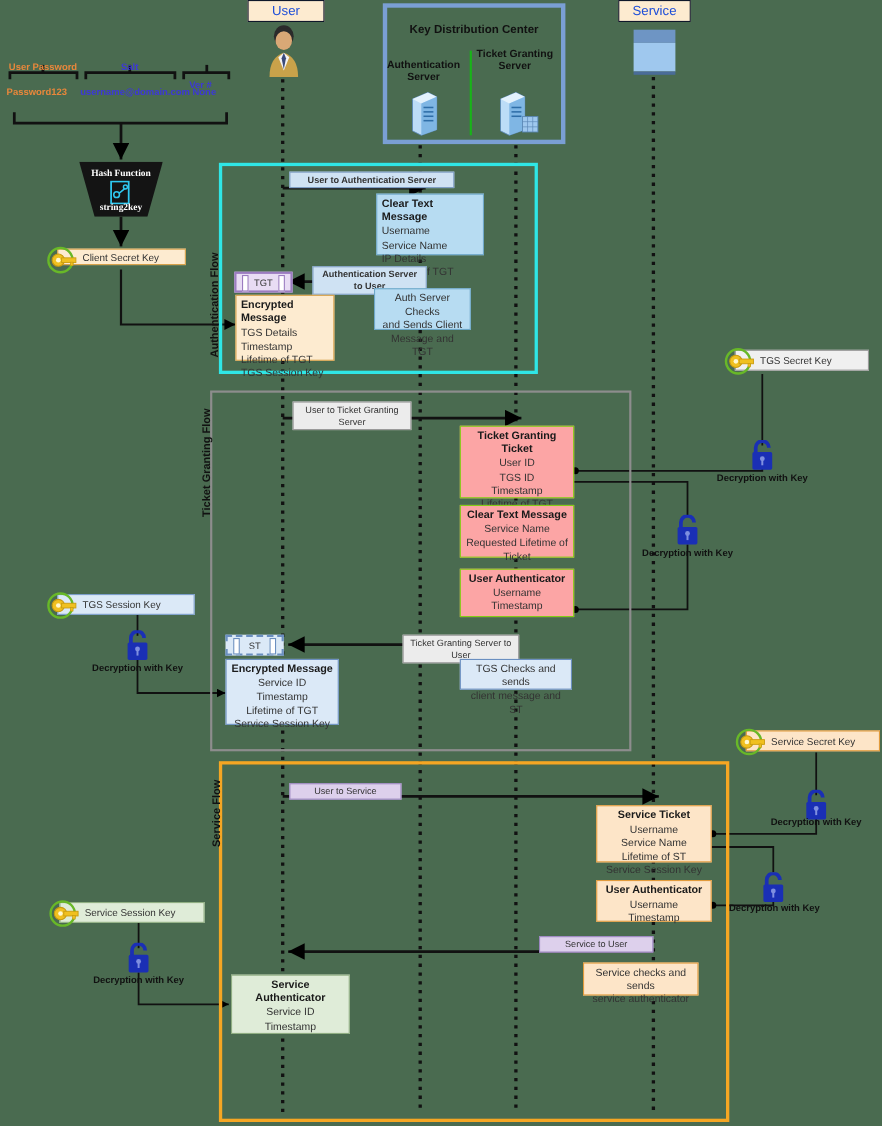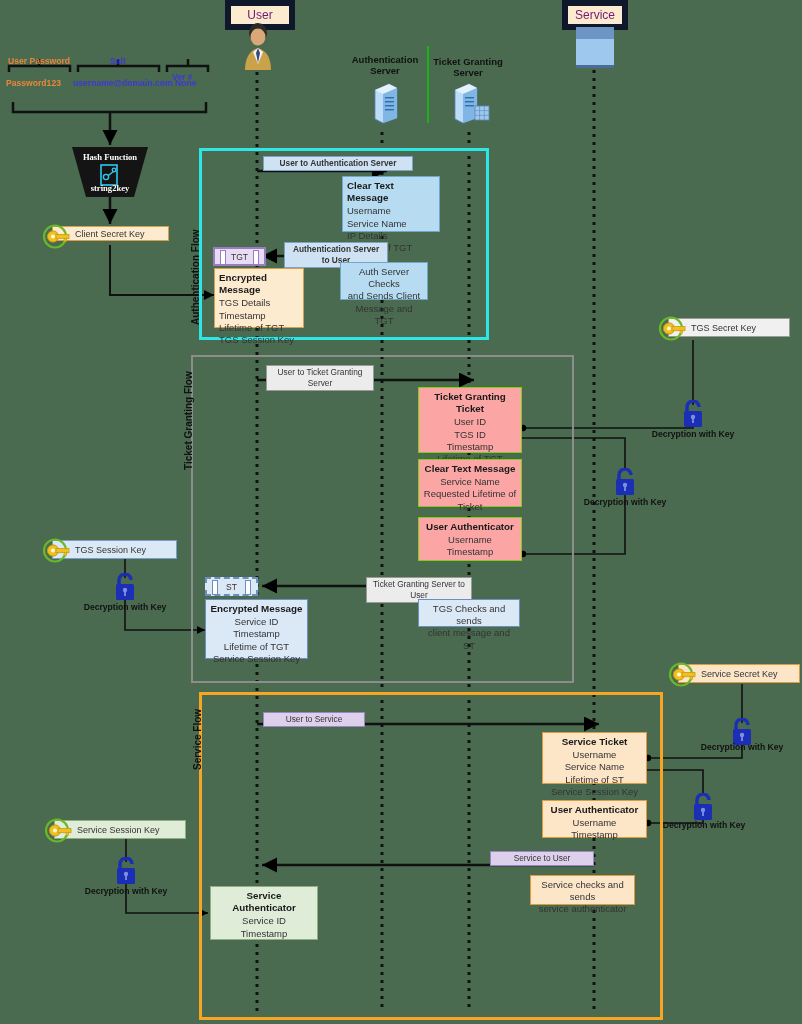--- a/index.html
+++ b/index.html
@@ -9,22 +9,22 @@
     font-family:"Liberation Sans", sans-serif;
     position:relative;
     overflow:hidden;
   }
   .canvas{position:absolute;left:0;top:0;width:802px;height:1024px;}
   .abs{position:absolute;}
   svg.layer{position:absolute;left:0;top:0;width:802px;height:1024px;pointer-events:none;}
 
   
   .actor-chip{
-    background:#fdebd0;border:6px solid #0f172a;
-    color:#701a75;font-size:12px;text-align:center;
+    background:#fdebd0;border:1px solid #0f172a;
+    color:#1d4ed8;font-size:12px;text-align:center;
     padding:2px 0;box-sizing:border-box;
   }
 
   
   .box{
     box-sizing:border-box;
     font-size:9.5px;line-height:12.2px;
     color:#333;text-align:center;
     padding:3px 4px;
   }
@@ -212,25 +212,28 @@
   </div>
 
   <div class="abs" style="left:574px;top:25px;width:42px;height:45px;">
     <svg width="42" height="45" viewBox="0 0 42 45">
       <rect x="2" y="2" width="38" height="12" fill="#6e95c4"></rect>
       <rect x="2" y="14" width="38" height="26" fill="#9fc8ee"></rect>
       <rect x="2" y="40" width="38" height="3" fill="#4a6c98"></rect>
     </svg>
   </div>
 
+  <div class="kdc abs" style="left:348px;top:3px;width:166px;height:128px;">
+    <div class="kdc-title">Key Distribution Center</div>
+  </div>
   <div class="kdc-sub abs" style="left:350px;top:54px;width:70px;">
     <span>Authentication</span><br>
     <span>Server</span>
   </div>
-  <div class="kdc-sub abs" style="left:430px;top:56px;width:76px;">
+  <div class="kdc-sub abs" style="left:430px;top:44px;width:76px;">
     <span>Ticket Granting</span><br>
     <span>Server</span>
   </div>
 
   <div class="abs" style="left:427px;top:46px;width:2px;height:77px;background:#19b319;"></div>
 
   <div class="abs" style="left:373px;top:82px;width:26px;height:42px;">
     <svg width="26" height="42" viewBox="0 0 26 42">
       <polygon points="2,8 16,2 24,6 24,36 10,41 2,37" fill="#bcdcf7" stroke="#5a87b5" stroke-width="0.8"></polygon>
       <polygon points="2,8 16,2 24,6 10,12" fill="#e3f1fc"></polygon>

